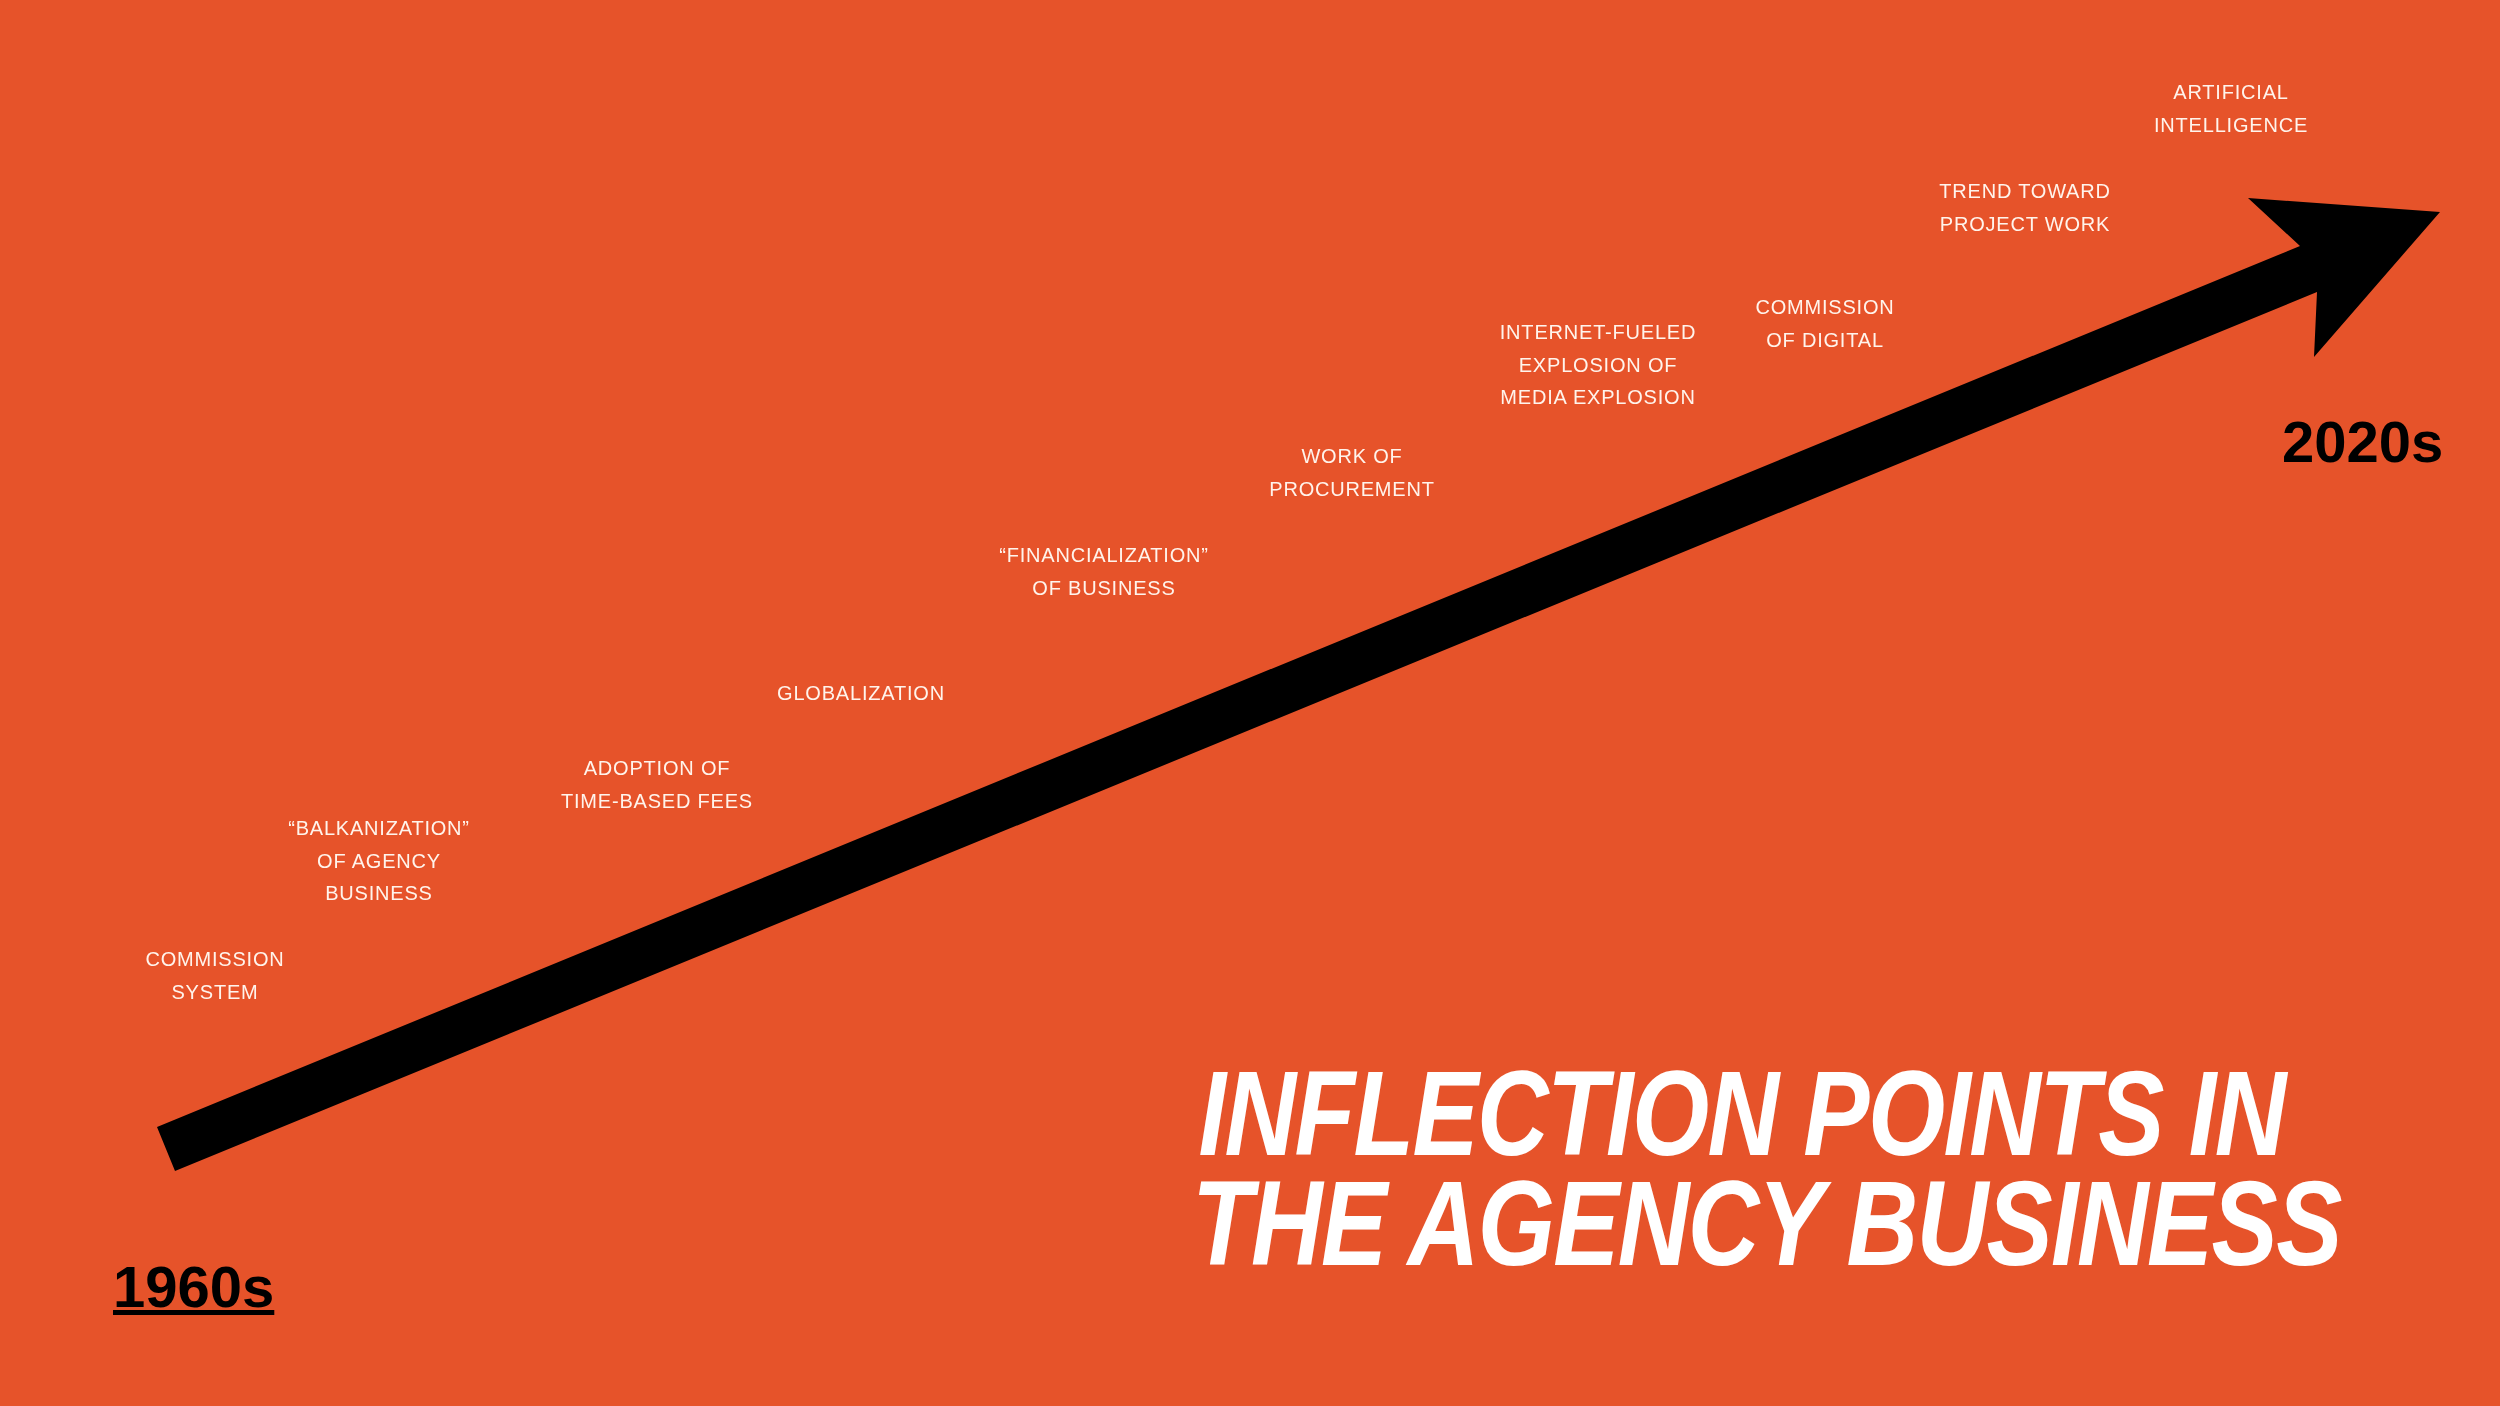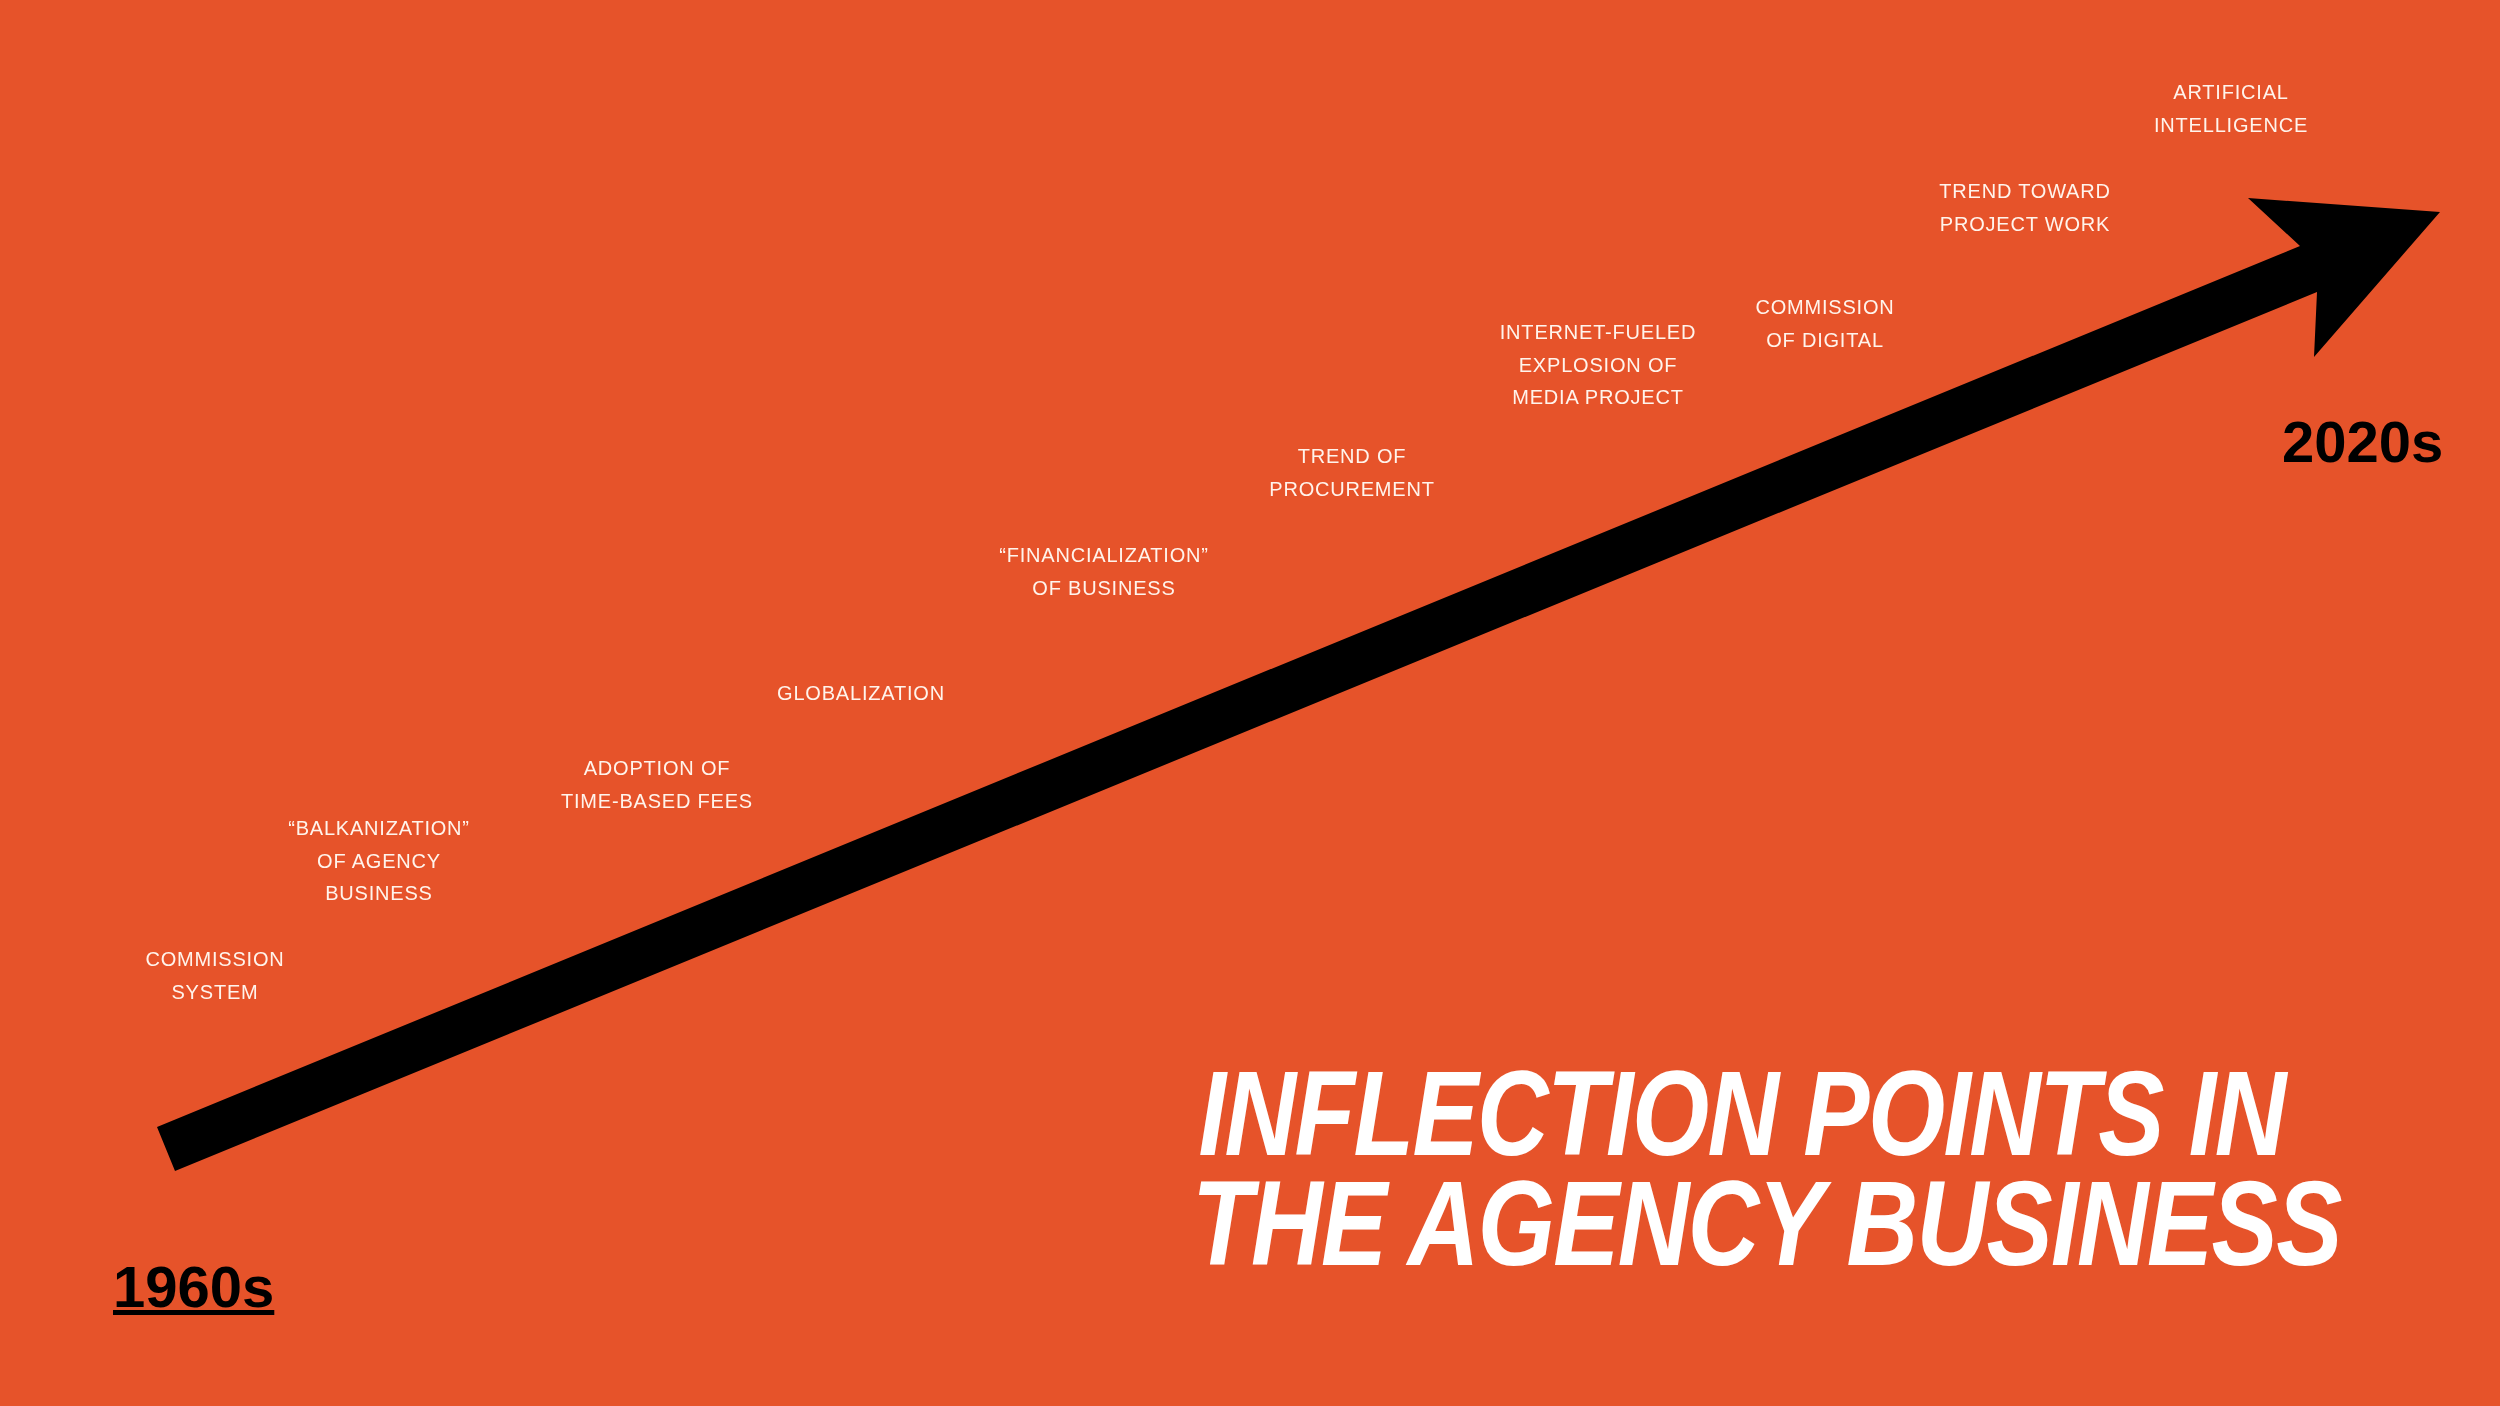--- a/index.html
+++ b/index.html
@@ -77,28 +77,28 @@
   <div class="label" style="left:861px; top:677px;">
     <span class="line">GLOBALIZATION</span>
   </div>
 
   <div class="label" style="left:1104px; top:539px;">
     <span class="line">“FINANCIALIZATION”</span>
     <span class="line">OF BUSINESS</span>
   </div>
 
   <div class="label" style="left:1352px; top:440px;">
-    <span class="line">TREND OF</span>
+    <span class="line">WORK OF</span>
     <span class="line">PROCUREMENT</span>
   </div>
 
   <div class="label" style="left:1598px; top:316px;">
     <span class="line">INTERNET-FUELED</span>
     <span class="line">EXPLOSION OF</span>
-    <span class="line">MEDIA PROJECT</span>
+    <span class="line">MEDIA EXPLOSION</span>
   </div>
 
   <div class="label" style="left:1825px; top:291px;">
     <span class="line">COMMISSION</span>
     <span class="line">OF DIGITAL</span>
   </div>
 
   <div class="label" style="left:2025px; top:175px;">
     <span class="line">TREND TOWARD</span>
     <span class="line">PROJECT WORK</span>

